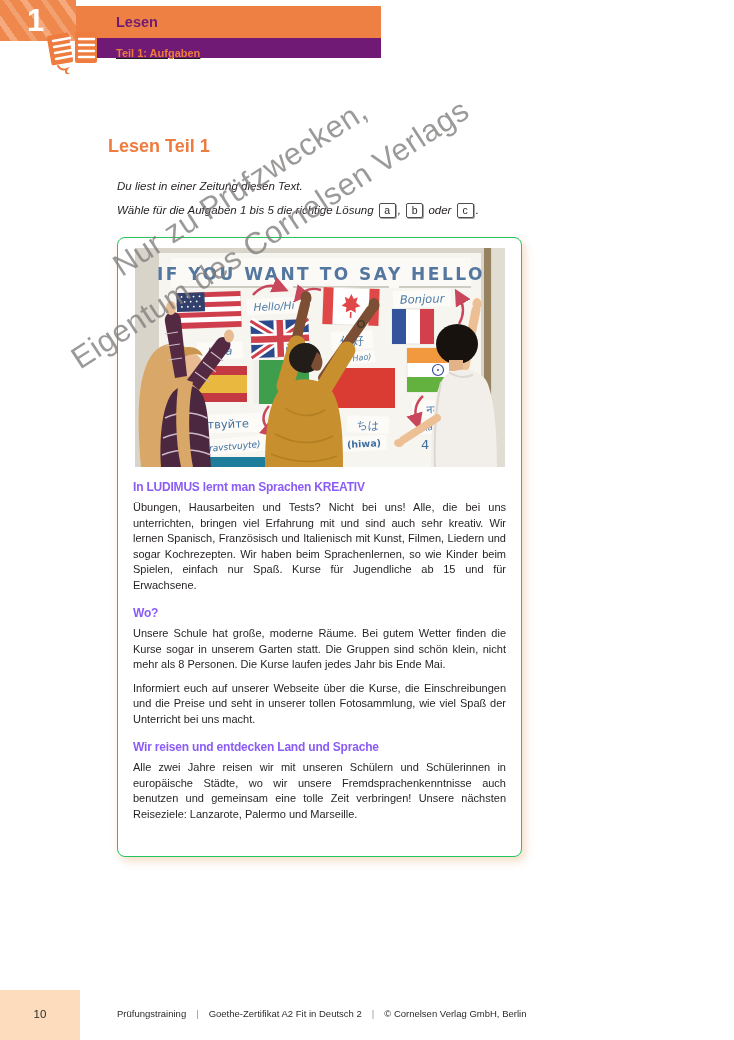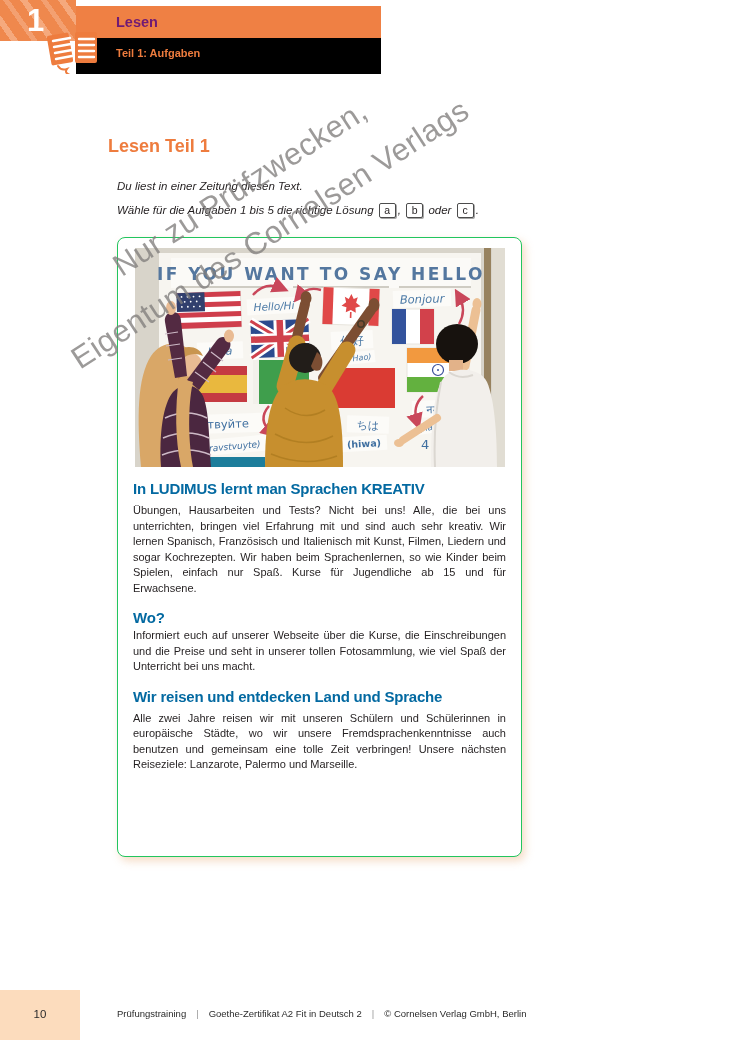--- a/index.html
+++ b/index.html
@@ -20,22 +20,23 @@
   }
   .header-bar{
     position:absolute;left:76px;top:6px;width:305px;height:32px;
     background:#ef8044;
   }
   .header-bar .t{
     display:block;padding-left:40px;line-height:33px;
     color:#701a75;font-weight:bold;font-size:14.5px;
   }
   .header-sub{
-    position:absolute;left:76px;top:38px;width:305px;height:36px;
-    background:#000000;
+    position:absolute;left:76px;top:38px;width:305px;height:20px;
+    background:#701a75;
+    text-decoration:underline;
   }
   .header-sub .t{
     display:block;padding-left:40px;line-height:30px;
     color:#ee7c3e;font-weight:bold;font-size:11px;
   }
   .book-icon{position:absolute;left:46px;top:28px;width:56px;height:46px;}
   
   .watermark{
     position:absolute;left:-15px;top:156px;width:540px;
     transform:rotate(-33deg);
@@ -72,23 +73,23 @@
     border:1px solid #22c55e;border-radius:8px;
     box-shadow:3px 4px 8px rgba(233,178,128,0.45);
     overflow:hidden;
   }
   .photo{display:block;margin:10px auto 0;}
   .article{padding:0 15px;}
   .article p{
     font-size:11px;line-height:15.5px;margin:6px 0 0;
     text-align:justify;color:#231f20;
   }
-  .article p.cont{margin-top:0;}
+  .article p.cont{margin-top:8px;}
   .article h2{
-    font-size:15px;font-weight:bold;color:#0369a1;
+    font-size:12px;font-weight:bold;color:#8b5cf6;
     margin:13px 0 2px;letter-spacing:-0.2px;
   }
   
   .footer-block{
     position:absolute;left:0;top:990px;width:80px;height:56px;
     background:#fcdcbd;
   }
   .footer-page{
     display:block;text-align:center;line-height:48px;
     font-size:11.5px;color:#2b2b2b;
@@ -319,20 +320,21 @@
       <path d="M306,134 q-8,40 -6,85 M314,124 q10,8 24,3" stroke="#dbd7d1" stroke-width="2" fill="none"></path>
       <line x1="302" y1="170" x2="268" y2="192" stroke="#ecc094" stroke-width="8" stroke-linecap="round"></line>
       <ellipse cx="264" cy="195" rx="5" ry="4" fill="#ecc094"></ellipse>
     </g>
   </svg>
 
   <div class="article">
     <h2>In LUDIMUS lernt man Sprachen KREATIV</h2>
     <p>Übungen, Hausarbeiten und Tests? Nicht bei uns! Alle, die bei uns unterrichten, bringen viel Erfahrung mit und sind auch sehr kreativ. Wir lernen Spanisch, Französisch und Italienisch mit Kunst, Filmen, Liedern und sogar Kochrezepten. Wir haben beim Sprachenlernen, so wie Kinder beim Spielen, einfach nur Spaß. Kurse für Jugendliche ab 15 und für Erwachsene.</p>
     <h2>Wo?</h2>
+    <p>Unsere Schule hat große, moderne Räume. Bei gutem Wetter finden die Kurse sogar in unserem Garten statt. Die Gruppen sind schön klein, nicht mehr als 8 Personen. Die Kurse laufen jedes Jahr bis Ende Mai.</p>
     <p class="cont">Informiert euch auf unserer Webseite über die Kurse, die Einschreibungen und die Preise und seht in unserer tollen Fotosammlung, wie viel Spaß der Unterricht bei uns macht.</p>
     <h2>Wir reisen und entdecken Land und Sprache</h2>
     <p>Alle zwei Jahre reisen wir mit unseren Schülern und Schülerinnen in europäische Städte, wo wir unsere Fremdsprachenkenntnisse auch benutzen und gemeinsam eine tolle Zeit verbringen! Unsere nächsten Reiseziele: Lanzarote, Palermo und Marseille.</p>
   </div>
 </div>
 
 <div class="footer-block">
   <span class="footer-page">10</span>
 </div>
 <div class="footer-line">

